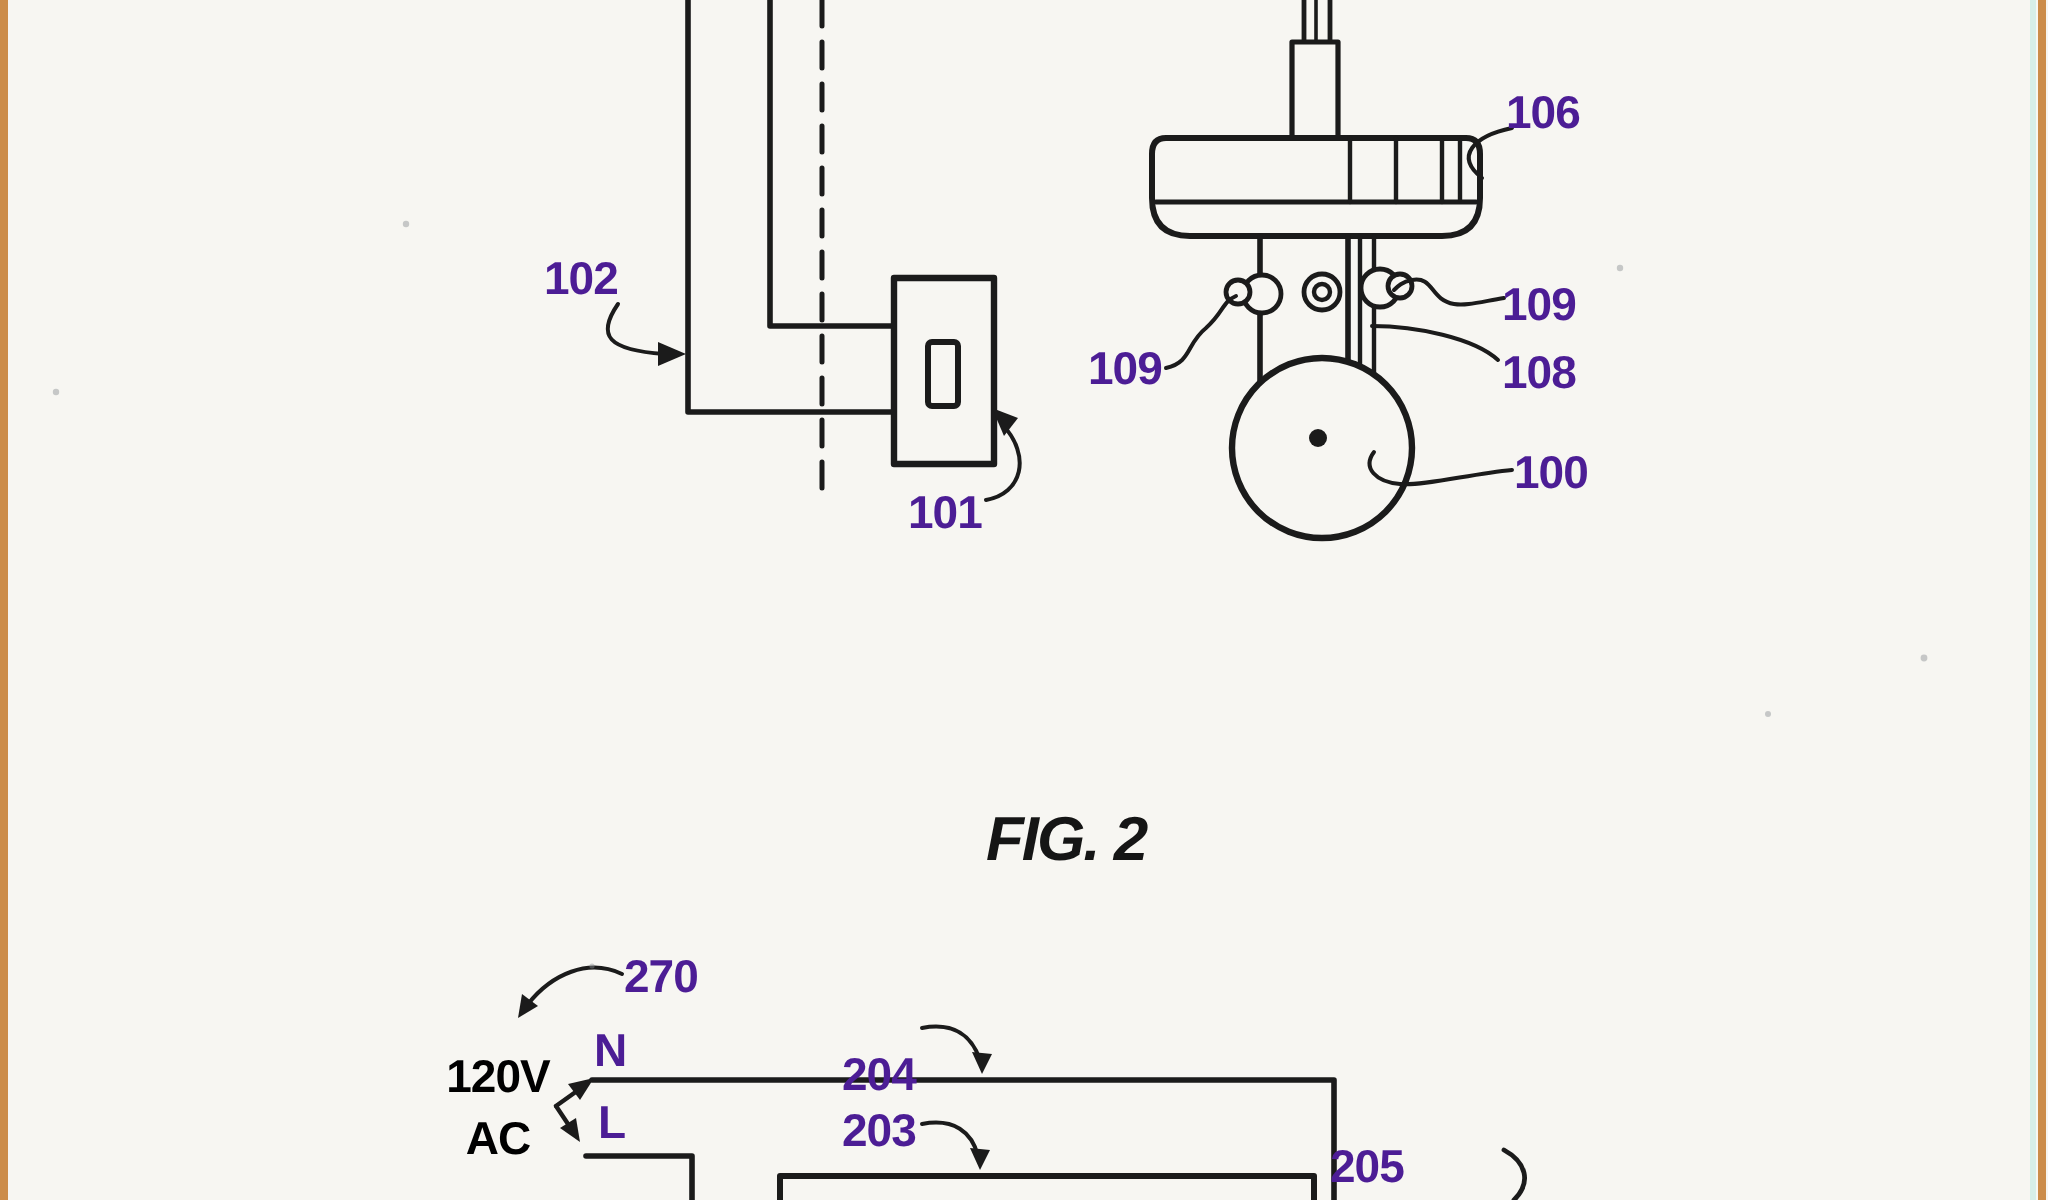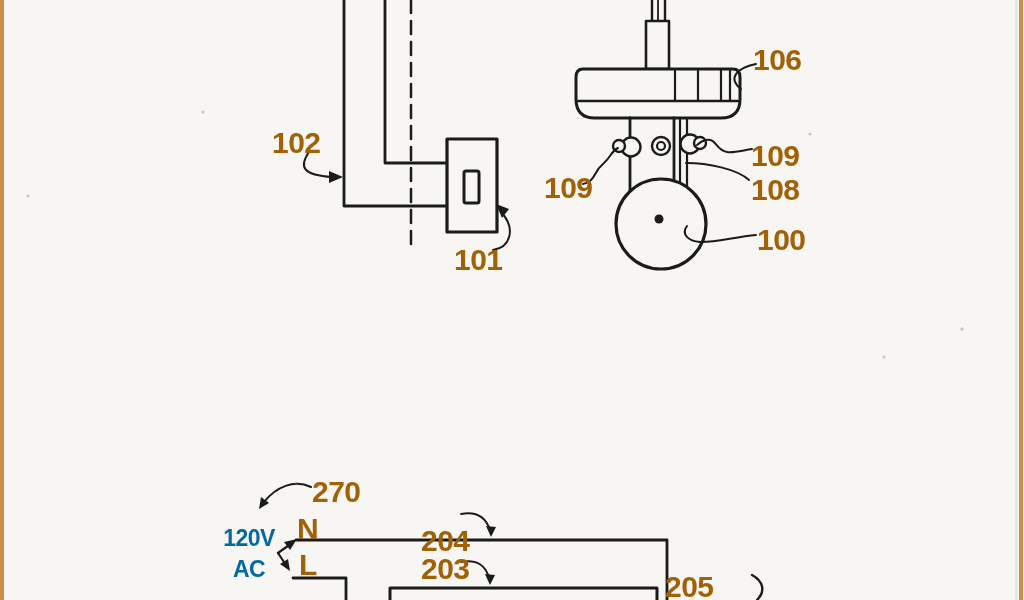--- a/index.html
+++ b/index.html
@@ -11,40 +11,40 @@
     font-family:"Liberation Sans",sans-serif;
   }
   .border-strip{position:absolute;top:0;bottom:0;width:4px;background:#cc8c4a;}
   .border-left{left:0;}
   .border-right{right:1px;}
   .border-glow{position:absolute;top:0;bottom:0;right:6px;width:3px;background:rgba(190,232,224,0.55);}
   svg{position:absolute;left:0;top:0;}
   .lbl{
     position:absolute;
     font-weight:700;
-    font-size:30px;
+    font-size:23px;
     line-height:1;
-    color:#a16207;
+    color:#4c1d95;
     letter-spacing:-0.5px;
     white-space:nowrap;
   }
   .caption{
     position:absolute;
     font-weight:700;
     font-style:italic;
     font-size:31px;
     letter-spacing:-1px;
     color:#151515;
   }
   .voltage{
     position:absolute;
     left:214px;top:523px;width:70px;
     text-align:center;
     font-weight:700;font-size:23px;line-height:31px;
-    color:#0369a1;letter-spacing:-0.5px;
+    color:#000000;letter-spacing:-0.5px;
   }
 </style>
 </head>
 <body>
 
 <div id="stage">
 
   <svg width="1024" height="600" viewBox="0 0 1024 600">
     <g stroke="#1b1b1b" fill="none" stroke-linecap="round" stroke-linejoin="round">
 
@@ -158,20 +158,21 @@
   </svg>
 
   <div class="lbl" style="left:272px;top:128px;">102</div>
   <div class="lbl" style="left:454px;top:245px;">101</div>
   <div class="lbl" style="left:753px;top:45px;">106</div>
   <div class="lbl" style="left:751px;top:141px;">109</div>
   <div class="lbl" style="left:751px;top:175px;">108</div>
   <div class="lbl" style="left:757px;top:225px;">100</div>
   <div class="lbl" style="left:544px;top:173px;">109</div>
 
+  <div class="caption" style="left:493px;top:402px;">FIG. 2</div>
 
   <div class="lbl" style="left:312px;top:477px;text-align:right;">270</div>
 
   <div class="voltage">
     <div>120V</div>
     <div>AC</div>
   </div>
 
   <div class="lbl" style="left:297px;top:514px;">N</div>
   <div class="lbl" style="left:299px;top:550px;">L</div>

